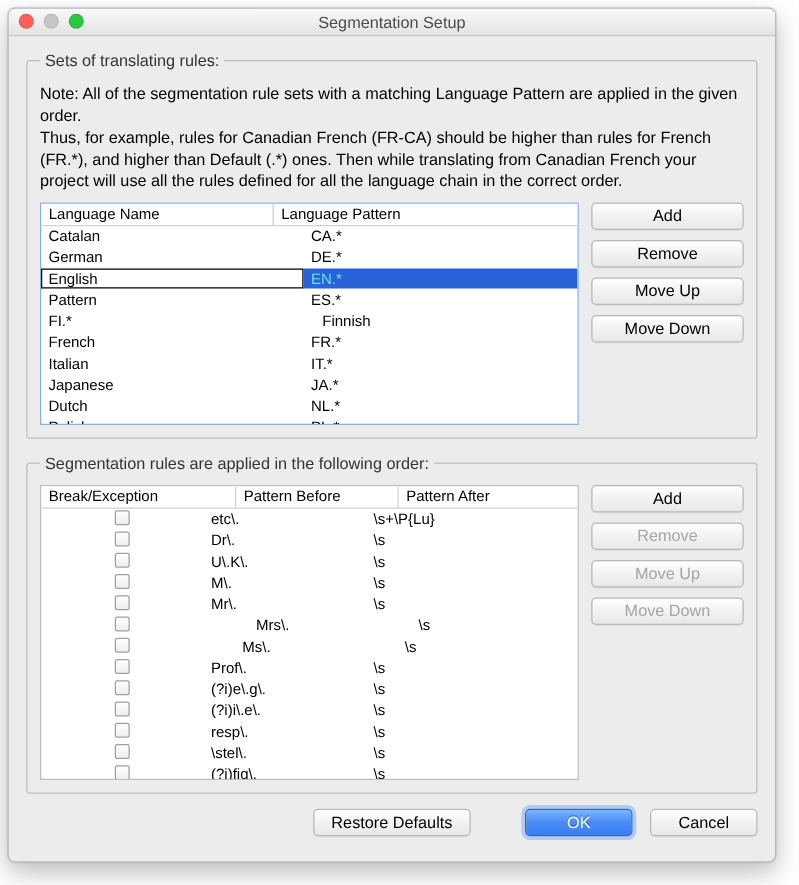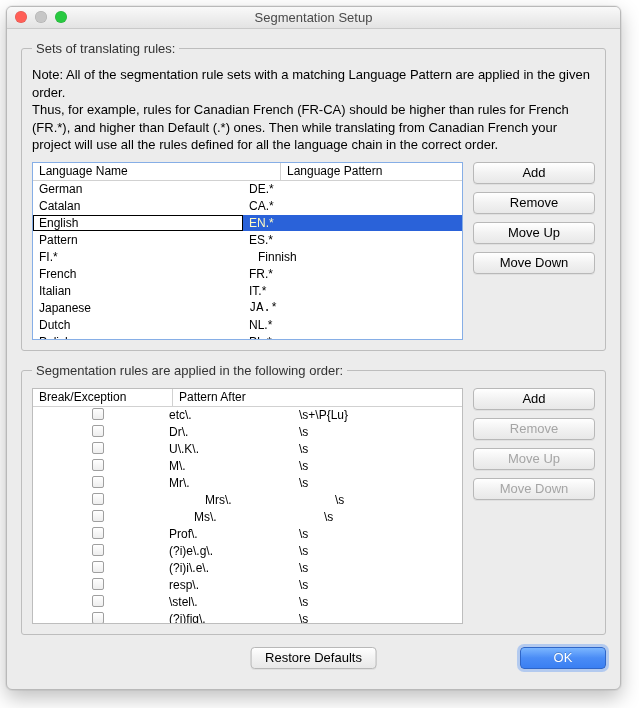--- a/index.html
+++ b/index.html
@@ -28,21 +28,21 @@
 .listbox.rules { border: 1px solid #bdbdbd; height: 236px; }
 
 .table-head { display: flex; height: 18px; background: #fff; border-bottom: 1px solid #d1d1d1; font-size: 12px; color: #000; }
 .table-head .th { padding: 2px 6px; border-right: 1px solid #d1d1d1; display: flex; align-items: center; white-space: nowrap; }
 .table-head .th:last-child { border-right: none; }
 
 .rows { overflow-y: auto; overflow-x: hidden; height: calc(100% - 18px); }
 
 .row { display: flex; height: 17px; font-size: 12px; align-items: center; }
 .cell { padding: 1px 6px; white-space: nowrap; overflow: hidden; }
-.row.selected .cell.pat { background: #2a62d9; color: #fef9c3; }
+.row.selected .cell.pat { background: #2a62d9; color: #5eead4; }
 .row.selected .cell.name { background: #fff; outline: 1px solid #000; outline-offset: -1px; }
 
 
 .btn-col { width: 122px; display: flex; flex-direction: column; gap: 8px; }
 button.mac { height: 22px; border: 1px solid #b8b8b8; border-radius: 4px; background: linear-gradient(#ffffff,#f2f2f2 50%,#e8e8e8); font-size: 13px; color: #000; box-shadow: 0 1px 0 rgba(0,0,0,.05); cursor: default; }
 button.mac:disabled { color: #a5a5a5; }
 button.mac.primary { background: linear-gradient(#7bb6ff,#4a8cf6 50%,#3a7ff2); border-color: #2f66c8; color: #fff; text-shadow: 0 -1px 0 rgba(0,0,0,.2); box-shadow: 0 0 0 3px rgba(74,140,246,.35); }
 
 
 .chk { display: inline-block; width: 12px; height: 12px; border: 1px solid #9f9f9f; border-radius: 2px; background: linear-gradient(#fff,#eee); margin: 0 auto; }
@@ -76,31 +76,31 @@
       <legend>Sets of translating rules:</legend>
 
       <div class="note">
         <span>Note: All of the segmentation rule sets with a matching Language Pattern are applied in the given order.</span><br>
         <span>Thus, for example, rules for Canadian French (FR-CA) should be higher than rules for French (FR.*), and higher than Default (.*) ones. Then while translating from Canadian French your project will use all the rules defined for all the language chain in the correct order.</span>
       </div>
 
       <div class="pane-row">
         <div class="listbox">
           <div class="table-head">
-            <div class="th" style="width:248px">Language Name</div>
+            <div class="th" style="width:186px">Language Name</div>
             <div class="th" style="flex:1">Language Pattern</div>
           </div>
           <div class="rows" id="top-rows">
               <div class="row">
+                <div class="cell name" style="width: 210px;">Catalan</div>
+                <div class="cell pat" style="flex: 1 1 0%;">CA.*</div>
+              </div>
+              <div class="row">
                 <div class="cell name" style="width: 210px;">German</div>
                 <div class="cell pat" style="flex: 1 1 0%;">DE.*</div>
-              </div>
-              <div class="row">
-                <div class="cell name" style="width: 210px;">Catalan</div>
-                <div class="cell pat" style="flex: 1 1 0%;">CA.*</div>
               </div>
               <div class="row selected">
                 <div class="cell name" style="width: 210px;">English</div>
                 <div class="cell pat" style="flex: 1 1 0%;">EN.*</div>
               </div>
               <div class="row">
                 <div class="cell name" style="width: 210px;">Pattern</div>
                 <div class="cell pat" style="flex: 1 1 0%;">ES.*</div>
               </div>
               <div class="row">
@@ -110,21 +110,21 @@
               <div class="row">
                 <div class="cell name" style="width: 210px;">French</div>
                 <div class="cell pat" style="flex: 1 1 0%;">FR.*</div>
               </div>
               <div class="row">
                 <div class="cell name" style="width: 210px;">Italian</div>
                 <div class="cell pat" style="flex: 1 1 0%;">IT.*</div>
               </div>
               <div class="row">
                 <div class="cell name" style="width: 210px;">Japanese</div>
-                <div class="cell pat" style="flex: 1 1 0%; font-family: Liberation Mono, monospace;">JA.*</div>
+                <div class="cell pat" style="flex: 1 1 0%;">JA.*</div>
               </div>
               <div class="row">
                 <div class="cell name" style="width: 210px;">Dutch</div>
                 <div class="cell pat" style="flex: 1 1 0%;">NL.*</div>
               </div>
               <div class="row">
                 <div class="cell name" style="width: 210px;">Polish</div>
                 <div class="cell pat" style="flex: 1 1 0%;">PL.*</div>
               </div>
             </div>
@@ -137,21 +137,22 @@
         </div>
       </div>
     </fieldset>
 
     <fieldset>
       <legend>Segmentation rules are applied in the following order:</legend>
 
       <div class="pane-row">
         <div class="listbox rules">
           <div class="table-head">
-            <div class="th" style="width:140px">Break/Exception</div>
+            <div class="th" style="width:156px">Break/Exception</div>
+            <div class="th" style="width:130px">Pattern Before</div>
             <div class="th" style="flex:1">Pattern After</div>
           </div>
           <div class="rows" id="bottom-rows">
               <div class="row">
                 <div class="cell" style="width: 130px; text-align: center;"><span class="chk"></span></div>
                 <div class="cell" style="width: 130px;">etc\.</div>
                 <div class="cell" style="flex: 1 1 0%;">\s+\P{Lu}</div>
               </div>
               <div class="row">
                 <div class="cell" style="width: 130px; text-align: center;"><span class="chk"></span></div>
@@ -222,14 +223,15 @@
           <button class="mac" disabled="">Move Down</button>
         </div>
       </div>
     </fieldset>
 
   </div>
 
   <div class="footer" style="position:relative">
     <button class="mac" style="position:absolute;left:50%;transform:translateX(-50%)">Restore Defaults</button>
     <button class="mac primary">OK</button>
+    <button class="mac">Cancel</button>
   </div>
 </div>
 
 </body></html>

